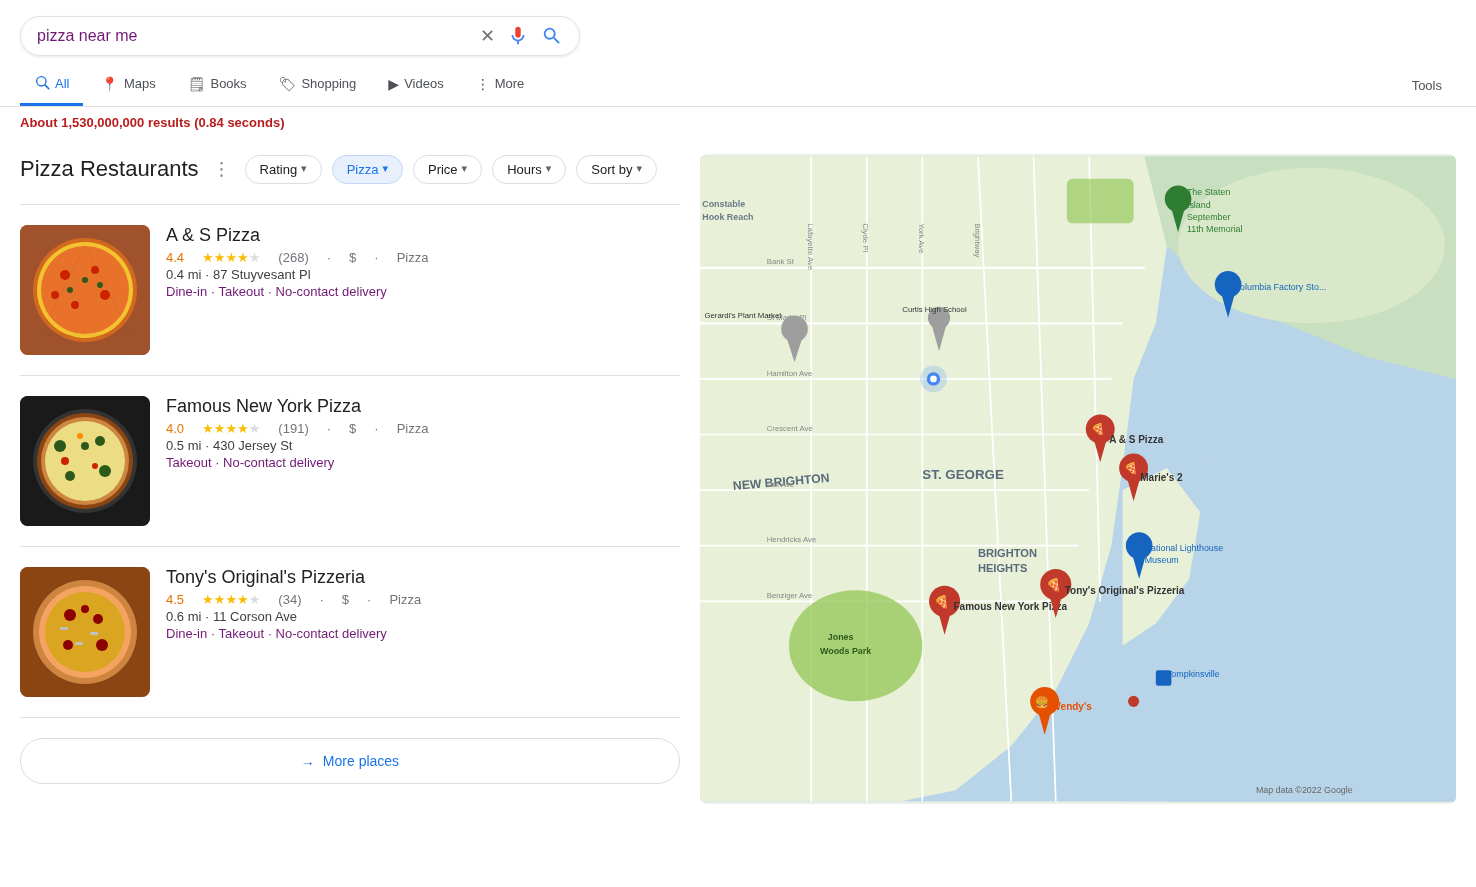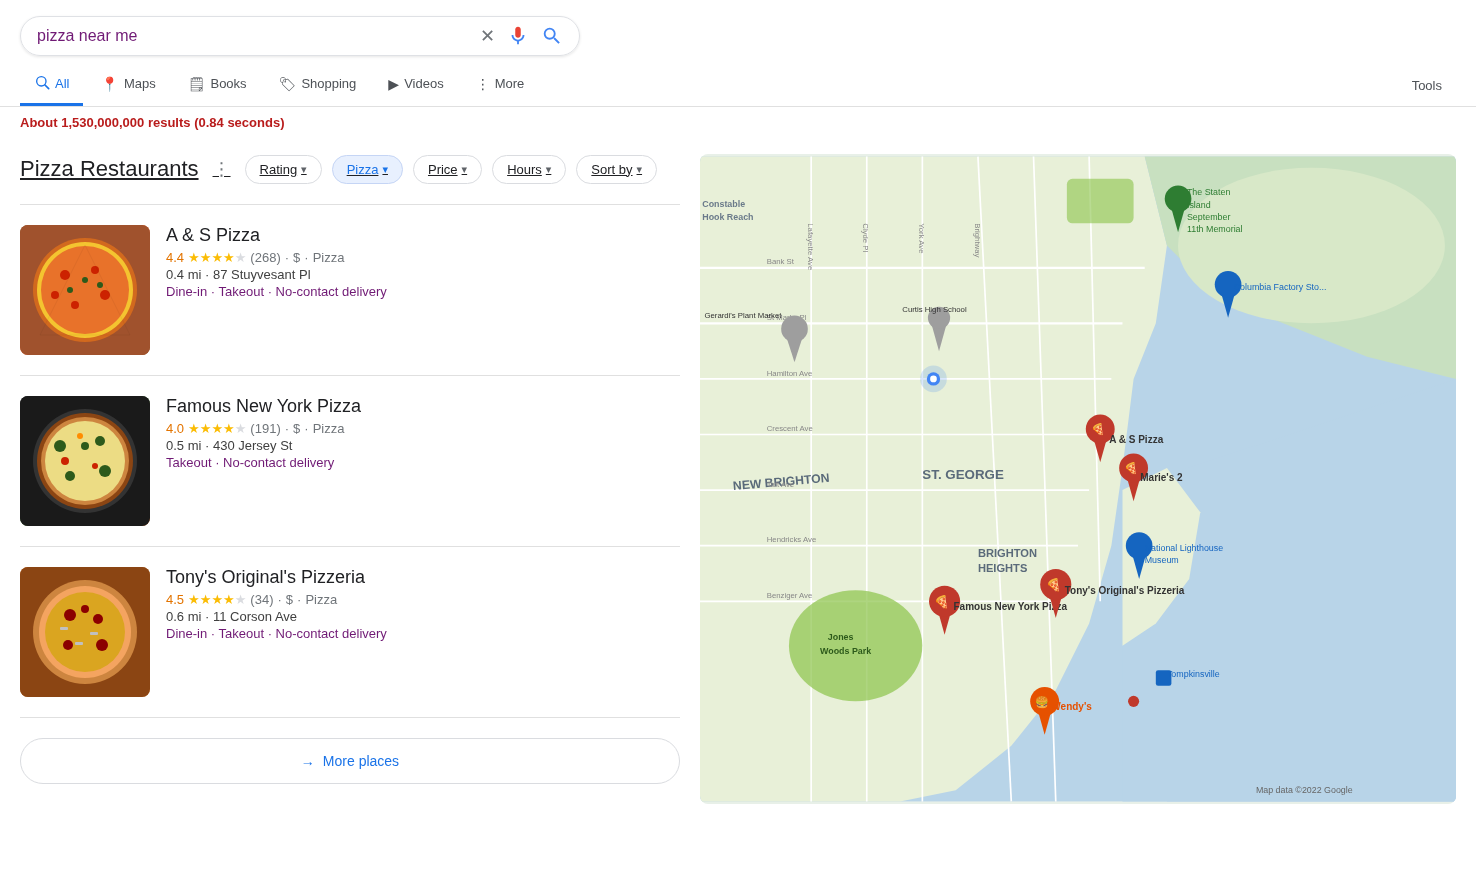--- a/index.html
+++ b/index.html
@@ -95,36 +95,35 @@
       width: 660px;
       flex-shrink: 0;
     }
 
     
     .filter-bar {
       display: flex;
       align-items: center;
       gap: 10px;
       padding: 16px 0 20px 0;
-      text-decoration: underline;
     }
     .filter-title {
       font-size: 22px;
       font-weight: 400;
       color: #202124;
     }
     .filter-dots {
       color: #70757a;
       font-size: 18px;
       cursor: pointer;
       padding: 4px;
     }
     .filter-chip {
       display: flex;
-      align-items: center;
+      align-items: flex-start;
       gap: 4px;
       padding: 6px 14px;
       border: 1px solid #dadce0;
       border-radius: 20px;
       font-size: 13px;
       color: #202124;
       cursor: pointer;
       background: #fff;
     }
     .filter-chip.active {
@@ -149,21 +148,21 @@
     .restaurant-info { flex: 1; }
     .restaurant-name {
       font-size: 18px;
       color: #202124;
       font-weight: 400;
       margin-bottom: 4px;
     }
     .restaurant-rating-row {
       display: flex;
       align-items: flex-start;
-      gap: 4px;
+      gap: 18px;
       margin-bottom: 2px;
       font-size: 13px;
       color: #70757a;
     }
     .rating-number { color: #e37400; font-weight: 500; }
     .stars { color: #fbbc04; font-size: 13px; }
     .restaurant-address { font-size: 13px; color: #404040; margin-bottom: 2px; }
     .restaurant-services { font-size: 13px; color: #701a75; }
 
     

